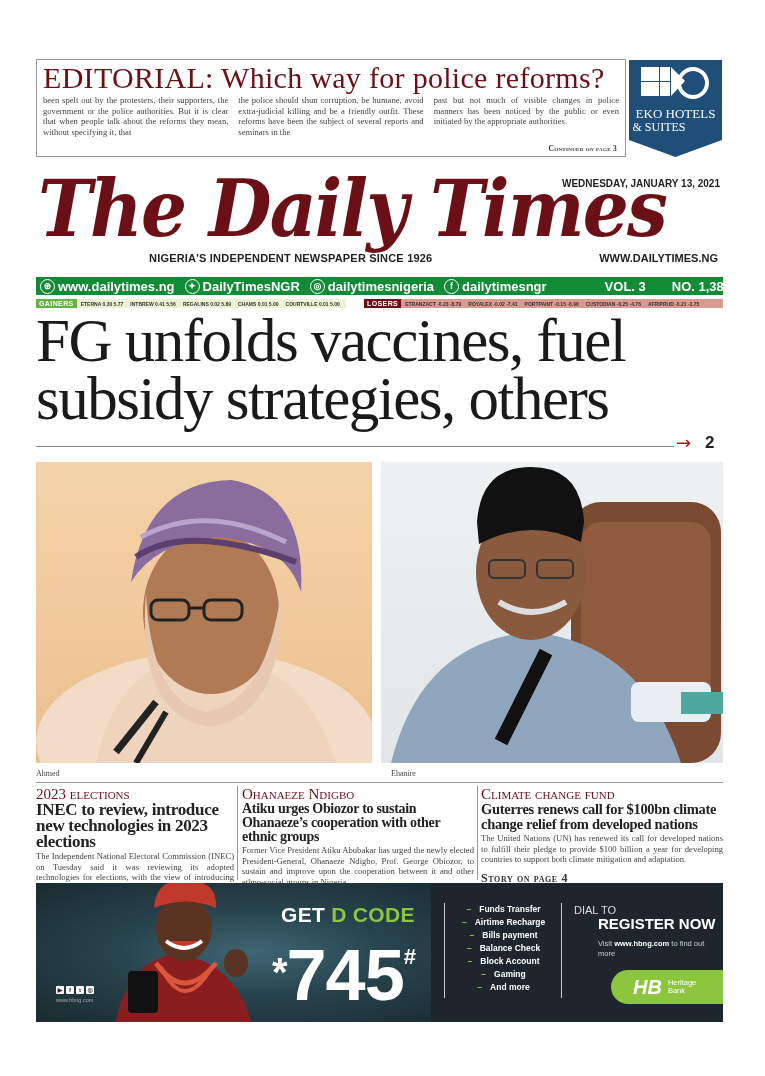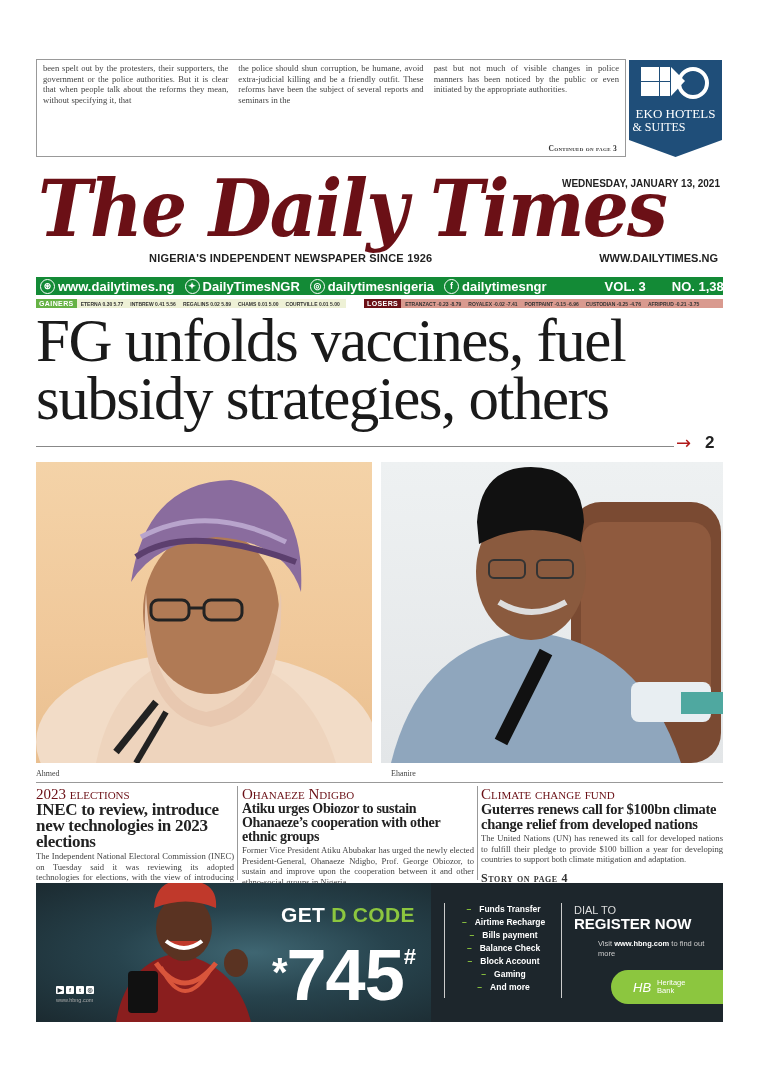--- a/index.html
+++ b/index.html
@@ -66,34 +66,35 @@
   #ad-bgleft { position: absolute; left: 0; top: 0; width: 395px; height: 139px; background: radial-gradient(ellipse at 55% 50%, #3f6672 0%, #27434d 45%, #1b2a30 100%); }
   #ad-getcode { position: absolute; left: 245px; top: 20px; color: #fff; font-family: "Liberation Sans", sans-serif; font-size: 21px; font-weight: bold; letter-spacing: 0.3px; }
   #ad-getcode .g { color: #8cc63f; }
   #ad-code { position: absolute; left: 236px; top: 34px; color: #ffffff; font-family: "Liberation Sans", sans-serif; font-size: 72px; font-weight: bold; letter-spacing: -1px; line-height: 80px; }
   #ad-code sup { font-size: 22px; vertical-align: 36px; }
   #ad-vline1 { position: absolute; left: 408px; top: 20px; width: 1px; height: 95px; background: #ccc; }
   #ad-vline2 { position: absolute; left: 525px; top: 20px; width: 1px; height: 95px; background: #ccc; }
   #ad-features { position: absolute; left: 426px; top: 20px; list-style: none; color: #fff; font-family: "Liberation Sans", sans-serif; font-size: 8.5px; font-weight: bold; line-height: 13px; text-align: center; }
   #ad-features li::before { content: "–"; color: #8cc63f; margin-right: 8px; }
   #ad-dial { position: absolute; left: 538px; top: 21px; color: #ddd; font-family: "Liberation Sans", sans-serif; font-size: 11px; }
-  #ad-register { position: absolute; left: 538px; top: 32px; color: #fff; font-family: "Liberation Sans", sans-serif; font-size: 15px; font-weight: bold; }
+  #ad-register { position: absolute; left: 562px; top: 32px; color: #fff; font-family: "Liberation Sans", sans-serif; font-size: 15px; font-weight: bold; }
   #ad-visit { position: absolute; left: 538px; top: 56px; width: 110px; color: #ccc; font-family: "Liberation Sans", sans-serif; font-size: 7.5px; line-height: 10px; margin-left: 24px; }
   #ad-visit b { color: #fff; }
   #ad-bank { position: absolute; left: 575px; top: 87px; width: 115px; height: 34px; background: #8cc63f; border-radius: 17px 0 0 17px; display: flex; align-items: center; padding-left: 22px; color: #fff; font-family: "Liberation Sans", sans-serif; }
-  #ad-bank-logo { font-size: 13px; font-weight: normal; font-style: italic; margin-right: 6px; }
+  #ad-bank-logo { font-size: 20px; font-weight: bold; font-style: italic; margin-right: 6px; }
   #ad-bank-name { font-size: 7.5px; line-height: 8px; width: 34px; }
   #ad-social { position: absolute; left: 20px; top: 103px; display: flex; gap: 2px; }
   .soc { width: 8px; height: 8px; background: #fff; border-radius: 1px; font-size: 6px; color: #1b2a30; text-align: center; line-height: 8px; font-family: "Liberation Sans", sans-serif; font-weight: bold; }
   #ad-url { position: absolute; left: 20px; top: 114px; color: #aaa; font-family: "Liberation Sans", sans-serif; font-size: 5.5px; }
 </style>
 </head>
 <body>
 
 <div id="editorial" class="abs">
+  <div id="editorial-title">EDITORIAL: Which way for police reforms?</div>
   <div id="editorial-cols">
     <div class="ecol">been spelt out by the protesters, their supporters, the government or the police authorities. But it is clear that when people talk about the reforms they mean, without specifying it, that</div>
     <div class="ecol">the police should shun corruption, be humane, avoid extra-judicial killing and be a friendly outfit. These reforms have been the subject of several reports and seminars in the</div>
     <div class="ecol">past but not much of visible changes in police manners has been noticed by the public or even initiated by the appropriate authorities.</div>
   </div>
   <div id="continued">Continued on page 3</div>
 </div>
 
 <div id="eko" class="abs">
   <svg width="93" height="97" viewBox="0 0 93 97">

